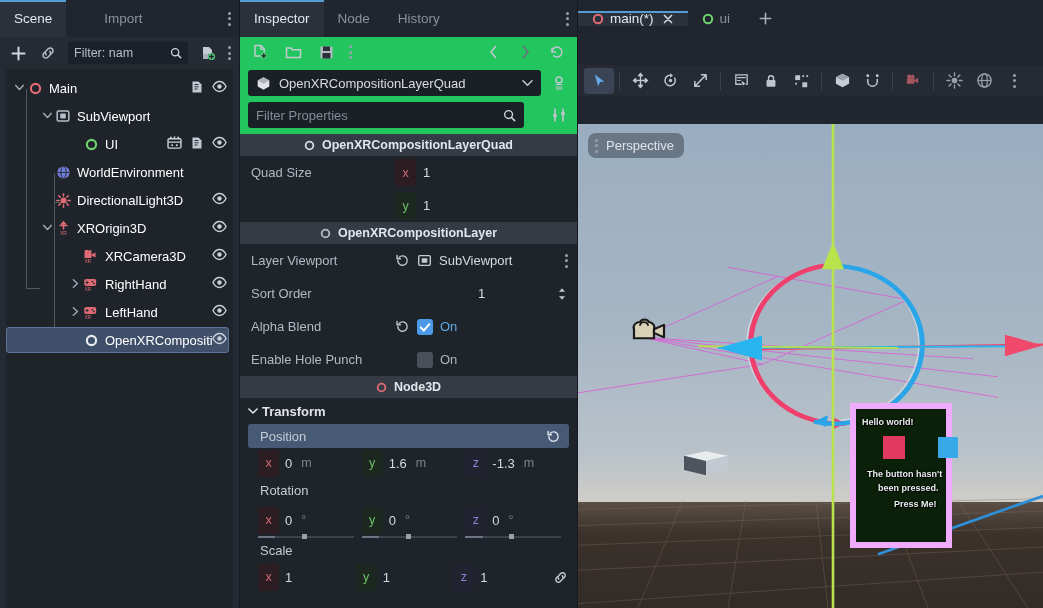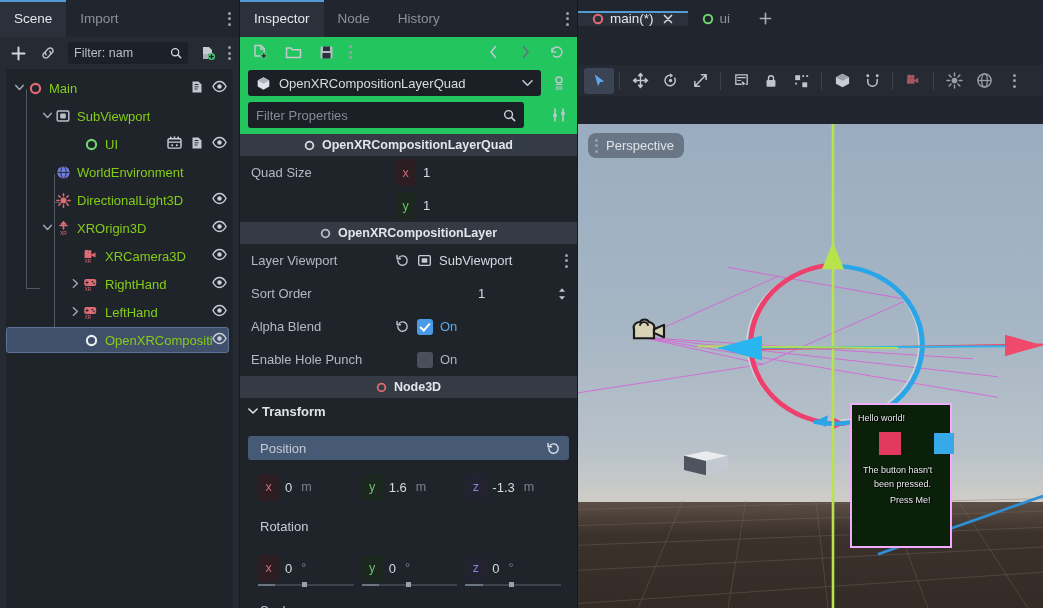--- a/index.html
+++ b/index.html
@@ -18,33 +18,33 @@
   .tab { display: flex; align-items: center; gap: 6px; padding: 0 14px; font-size: 13.5px; color: #8b929c; cursor: pointer; position: relative; }
   .tab.active { background: #2b313b; color: #e4e7ec; }
   .tab.active::before { content:""; position:absolute; left:0; right:0; top:0; height:2px; background:#559bd4; }
   .tab .closex { font-size: 13px; color:#c3c8d0; margin-left:2px; }
 
   .kebab { display:flex; flex-direction:column; gap:2.5px; align-items:center; justify-content:center; cursor:pointer; }
   .kebab i { width:3px; height:3px; border-radius:50%; background:#9aa1ab; display:block; }
 
   
   .scene-dock { width: 240px; background: #252a33; display:flex; flex-direction:column; border-right:1px solid #16191f; }
-  .scene-dock .tabbar { padding-right:8px; }
+  .scene-dock .tabbar { padding-right:8px;gap:24px; }
   .scene-dock .tabbar .spacer { flex:1; }
 
   .scene-toolbar { height: 32px; display:flex; align-items:center; gap:10px; padding: 0 8px; background:#252a33; }
   .icon-btn { width:20px; height:20px; display:flex; align-items:center; justify-content:center; cursor:pointer; color:#c3c8d0; }
   .filter-box { flex:1; height:22px; background:#1c2028; border-radius:3px; display:flex; align-items:center; padding:0 6px; gap:4px; min-width:0; }
   .filter-box .ftxt { flex:1; font-size:12.5px; color:#b9bec7; white-space:nowrap; overflow:hidden; }
 
   .tree { flex:1; background:#1f242b; margin:0 6px 0 6px; border-radius:3px; padding-top:5px; overflow:hidden; position:relative; }
   .trow { height:28px; display:flex; align-items:center; position:relative; padding-right:6px; }
   .trow .twist { width:14px; text-align:center; color:#9aa1ab; font-size:9px; flex:0 0 14px; }
   .trow .ticon { width:18px; height:18px; flex:0 0 18px; display:flex; align-items:center; justify-content:center; margin-right:5px; }
-  .trow .tlabel { font-size:13px; color:#84cc16; white-space:nowrap; overflow:hidden; }
+  .trow .tlabel { font-size:13px; color:#ffffff; white-space:nowrap; overflow:hidden; }
   .trow .tright { margin-left:auto; display:flex; align-items:center; gap:8px; }
   .trow.selected .selbg { position:absolute; left:0; right:4px; top:1px; bottom:1px; background:#41506a; border:1px solid #5d7296; border-radius:3px; }
   .trow.selected .twist, .trow.selected .ticon, .trow.selected .tlabel, .trow.selected .tright { position:relative; z-index:2; }
   .guide { position:absolute; background:#515963; z-index:0; }
 
   
   .inspector { width: 338px; background:#22c55e; display:flex; flex-direction:column; border-right:1px solid #16191f; }
   .insp-toolbar { height:30px; display:flex; align-items:center; gap:13px; padding:0 10px; }
   .insp-toolbar .right { margin-left:auto; display:flex; align-items:center; gap:12px; }
   .obj-row { margin:3px 8px 0 8px; display:flex; align-items:center; gap:8px; }
@@ -67,21 +67,21 @@
   .unit { color:#7b828c; font-size:12.5px; margin-left:3px; }
   .subvp-chip { display:flex; align-items:center; gap:7px; }
   .chk { width:16px; height:16px; border-radius:3px; }
   .chk.on { background:#4a9ae8; position:relative; }
   .chk.on::after { content:""; position:absolute; left:5px; top:2px; width:4px; height:8px; border:solid #fff; border-width:0 2px 2px 0; transform:rotate(42deg); }
   .chk.off { background:#4a5059; }
   .on-lbl-on { color:#5fa8e6; font-size:13px; }
   .on-lbl-off { color:#aeb4bd; font-size:13px; }
 
   .section-head { height:26px; display:flex; align-items:center; gap:4px; padding-left:8px; font-weight:bold; font-size:13px; color:#e0e4ea; }
-  .sub-head { height:24px; margin:12px 8px; display:flex; align-items:center; padding-left:12px; font-size:13px; color:#c6ccd4; }
+  .sub-head { height:24px; margin:0 8px; display:flex; align-items:center; padding-left:12px; font-size:13px; color:#c6ccd4; }
   .sub-head.hl { background:#465a75; border-radius:3px; justify-content:space-between; padding-right:8px; }
   .vec-row { display:flex; align-items:center; height:30px; padding:0 8px 0 18px; gap:0; }
   .vfield { flex:1; display:flex; align-items:center; gap:6px; position:relative; }
   .vfield .sliderline { position:absolute; left:0; right:8px; bottom:-4px; height:2px; background:#3c434d; }
   .vfield .sliderline .fill { position:absolute; left:0; top:0; bottom:0; width:18%; background:#6c7682; }
   .vfield .sliderline .knob { position:absolute; top:-1.5px; width:5px; height:5px; background:#9aa1ab; }
 
   
   .viewport-dock { flex:1; display:flex; flex-direction:column; background:#21262e; position:relative;gap:28px; }
   .vp-tabbar { display:flex; align-items:center; height:37px; background:#21262e; }
@@ -89,21 +89,21 @@
   .tbtn { width:30px; height:26px; display:flex; align-items:center; justify-content:center; cursor:pointer; color:#c0c5cd; }
   .tbtn.active { background:#3a4454; border-radius:3px; color:#63a8e8; }
   .tsep { width:1px; height:18px; background:#3b424c; margin:0 5px; }
 
   .viewport { flex:1; position:relative; overflow:hidden; }
   .sky { position:absolute; inset:0; background:linear-gradient(to bottom,#9aadc0 0%,#a5b5c4 40%,#b9c2c9 68%,#cfcdc8 78%,#c6bdb4 82%,#7a6a5e 85%,#4a3e36 90%,#3b322c 100%); }
   .ground { position:absolute; left:0; right:0; top:78%; bottom:0; background:linear-gradient(to bottom,#5c4f45 0%,#3b322c 30%,#332b26 100%); }
   .persp-chip { position:absolute; left:10px; top:9px; height:25px; background:#5c6877cc; border-radius:8px; display:flex; align-items:center; gap:8px; padding:0 10px 0 7px; }
   .persp-chip .ptxt { font-size:13px; color:#dfe3e9; }
 
-  .quad-panel { position:absolute; left:272px; top:279px; width:102px; height:145px; background:#0b2008; border:2px solid #f0abfc; }
+  .quad-panel { position:absolute; left:272px; top:279px; width:102px; height:145px; background:#0b2008; border:6px solid #f0abfc;font-weight:bold; }
   .qp-text { position:absolute; color:#e8ecef; font-size:9px; text-shadow:0 0 2px #000,1px 1px 0 #000; white-space:nowrap; }
   .qp-sq { position:absolute; }
 
   svg.overlay { position:absolute; inset:0; width:100%; height:100%; pointer-events:none; }
 </style>
 </head>
 <body>
 
 <div class="app">
 

